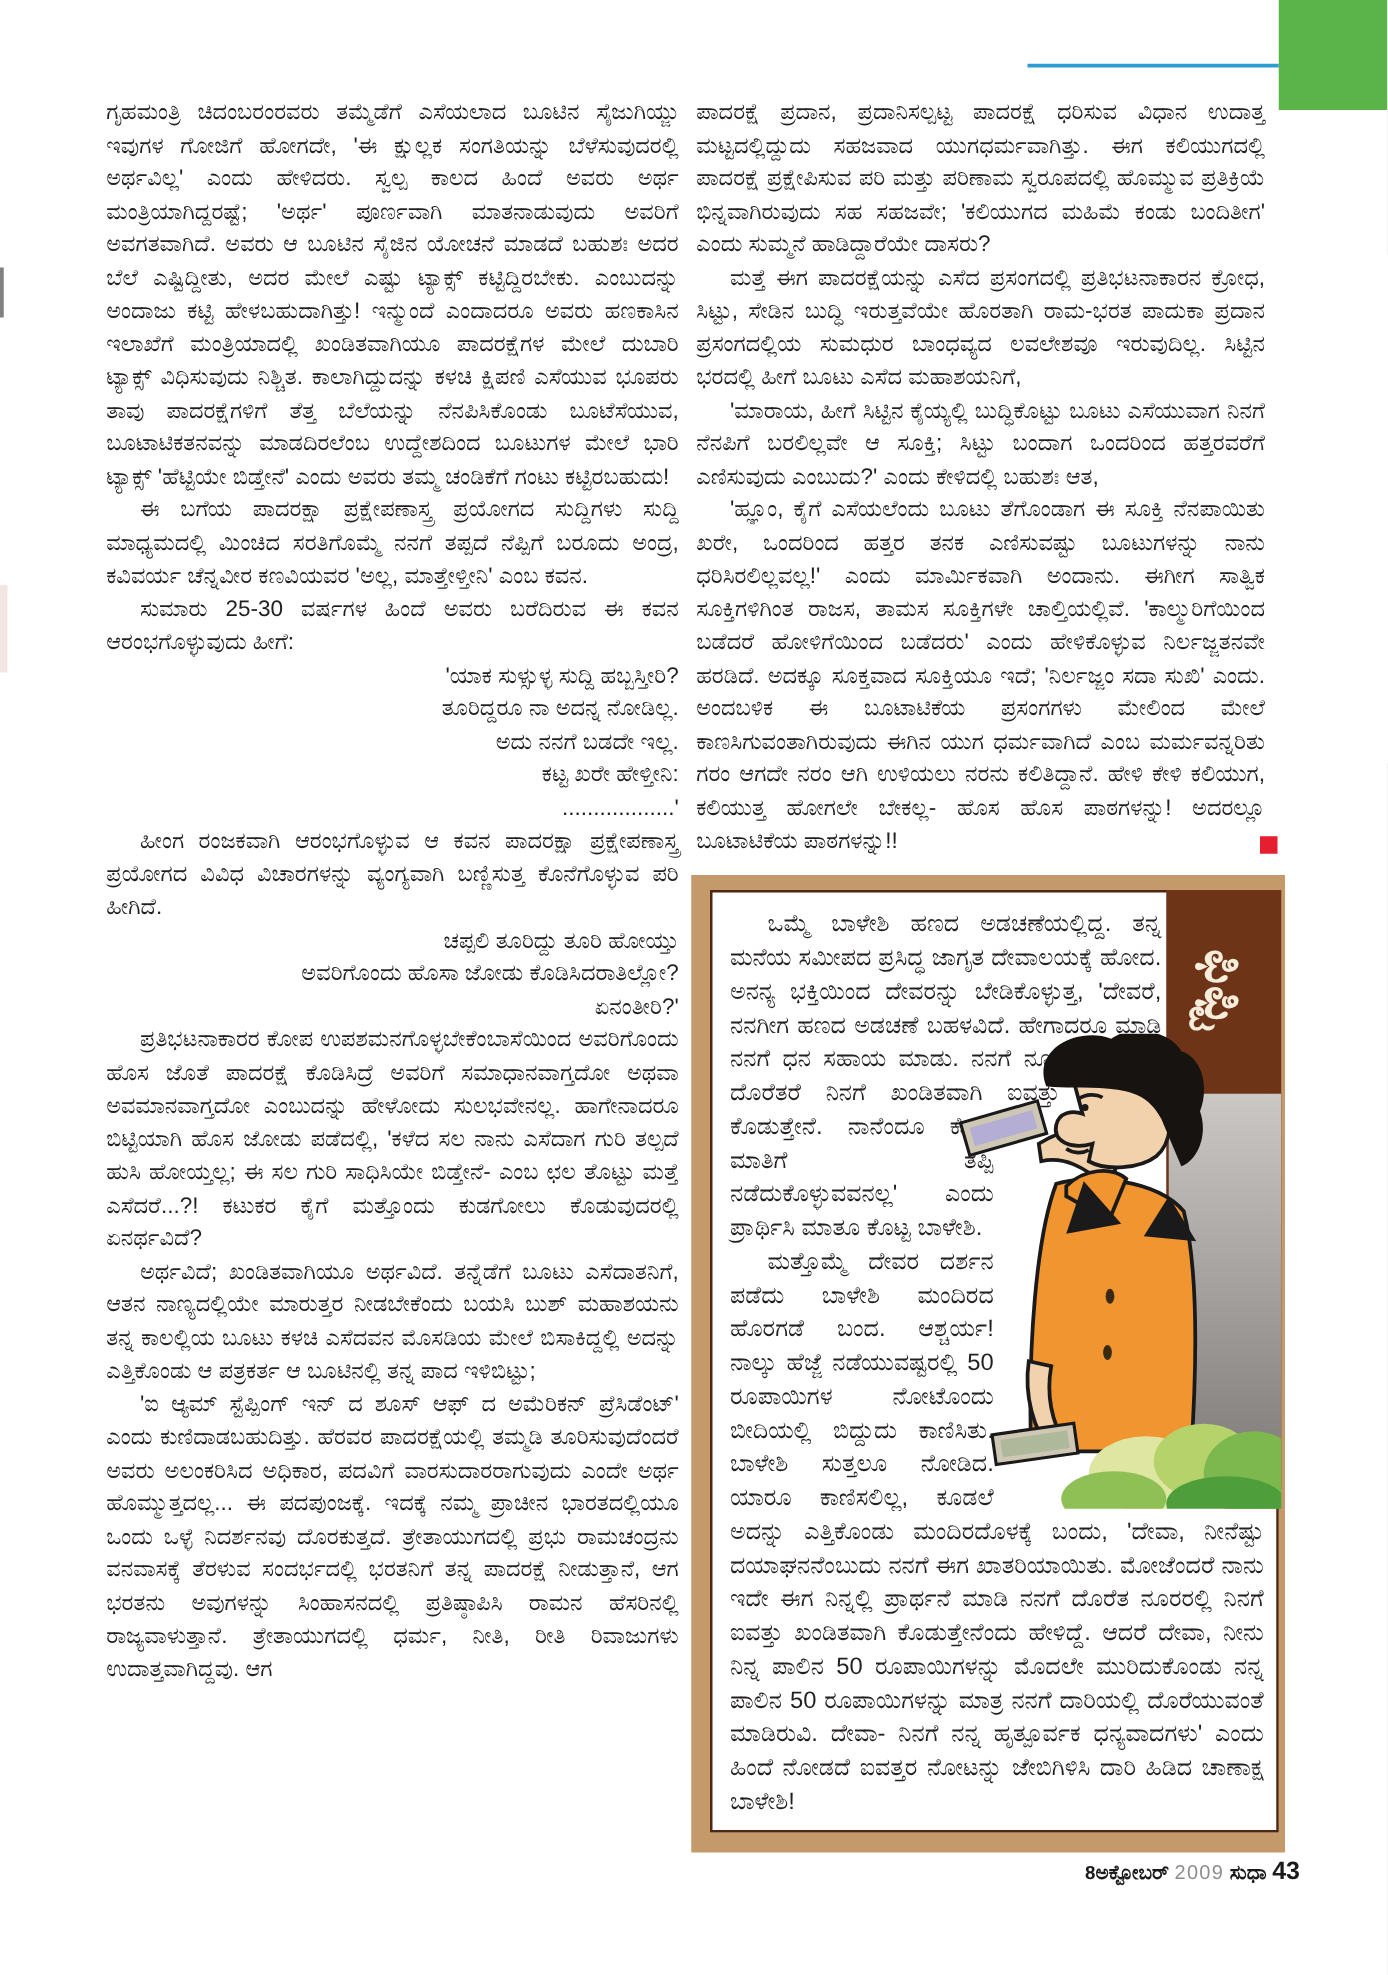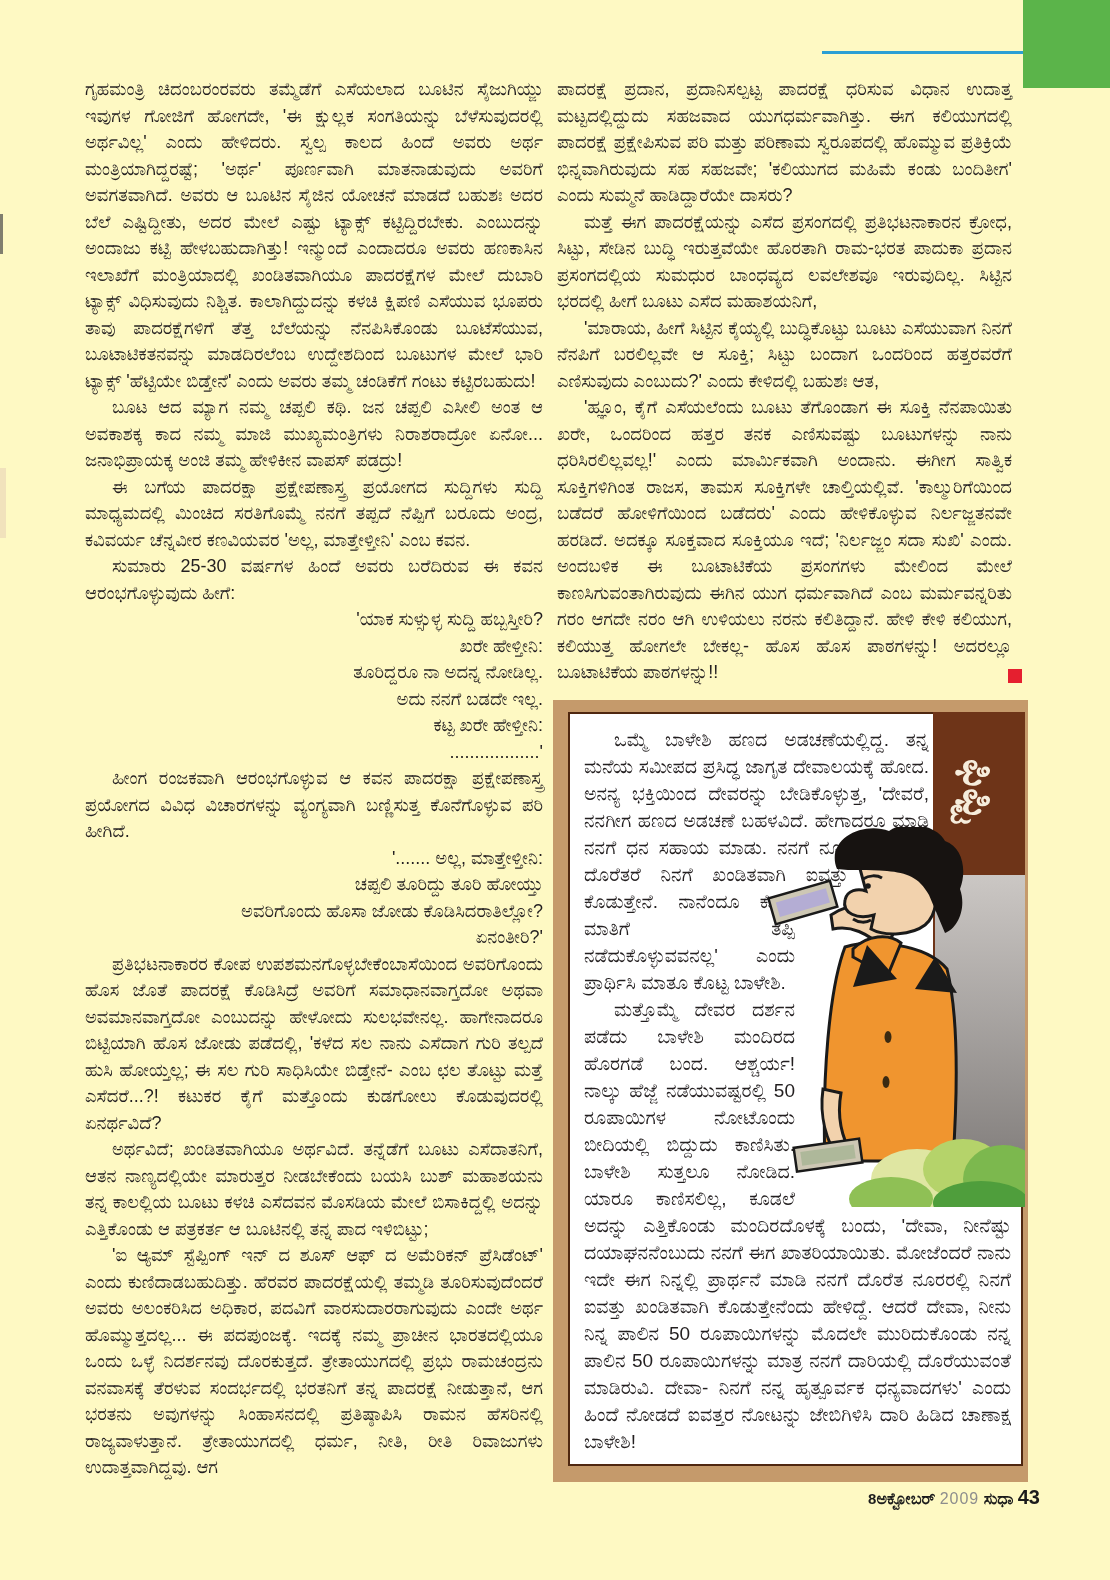--- a/index.html
+++ b/index.html
@@ -1,16 +1,16 @@
 <!DOCTYPE html>
 <html><head>
 <meta charset="utf-8">
 <style>
   html,body{margin:0;padding:0;background:#e9e9e9;}
-  .page{position:relative;width:1110px;height:1580px;background:#fef9c3;overflow:hidden;
+  .page{position:relative;width:1110px;height:1580px;background:#ffffff;overflow:hidden;
         font-family:"Liberation Sans", sans-serif;color:#231f20;margin:0 auto;}
   
   .green-block{position:absolute;left:1023px;top:0;width:87px;height:88px;}
   .blue-rule{position:absolute;left:822px;top:51px;width:201px;height:3px;}
   
   .edge-mark-1{position:absolute;left:0;top:214px;width:3px;height:40px;background:#4a4a4a;opacity:.7;}
   .edge-mark-2{position:absolute;left:0;top:468px;width:6px;height:70px;background:#d9b8b0;opacity:.35;}
   
   .col{position:absolute;top:76px;font-size:18px;line-height:26.5px;}
   .col-left{left:85px;width:458px;}
@@ -52,31 +52,28 @@
 <div class="page">
 
   <div class="green-block" style="background: rgb(91, 180, 74);"></div>
   <div class="blue-rule" style="background: rgb(43, 159, 212);"></div>
 
   <div class="edge-mark-1"></div>
   <div class="edge-mark-2"></div>
 
   <div class="col col-left">
     <p>ಗೃಹಮಂತ್ರಿ ಚಿದಂಬರಂರವರು ತಮ್ಮೆಡೆಗೆ ಎಸೆಯಲಾದ ಬೂಟಿನ ಸೈಜುಗಿಯ್ಜು ಇವುಗಳ ಗೋಜಿಗೆ ಹೋಗದೇ, 'ಈ ಕ್ಷುಲ್ಲಕ ಸಂಗತಿಯನ್ನು ಬೆಳೆಸುವುದರಲ್ಲಿ ಅರ್ಥವಿಲ್ಲ' ಎಂದು ಹೇಳಿದರು. ಸ್ವಲ್ಪ ಕಾಲದ ಹಿಂದೆ ಅವರು ಅರ್ಥ ಮಂತ್ರಿಯಾಗಿದ್ದರಷ್ಟೆ; 'ಅರ್ಥ' ಪೂರ್ಣವಾಗಿ ಮಾತನಾಡುವುದು ಅವರಿಗೆ ಅವಗತವಾಗಿದೆ. ಅವರು ಆ ಬೂಟಿನ ಸೈಜಿನ ಯೋಚನೆ ಮಾಡದೆ ಬಹುಶಃ ಅದರ ಬೆಲೆ ಎಷ್ಟಿದ್ದೀತು, ಅದರ ಮೇಲೆ ಎಷ್ಟು ಟ್ಯಾಕ್ಸ್ ಕಟ್ಟಿದ್ದಿರಬೇಕು. ಎಂಬುದನ್ನು ಅಂದಾಜು ಕಟ್ಟಿ ಹೇಳಬಹುದಾಗಿತ್ತು! ಇನ್ಮುಂದೆ ಎಂದಾದರೂ ಅವರು ಹಣಕಾಸಿನ ಇಲಾಖೆಗೆ ಮಂತ್ರಿಯಾದಲ್ಲಿ ಖಂಡಿತವಾಗಿಯೂ ಪಾದರಕ್ಷೆಗಳ ಮೇಲೆ ದುಬಾರಿ ಟ್ಯಾಕ್ಸ್ ವಿಧಿಸುವುದು ನಿಶ್ಚಿತ. ಕಾಲಾಗಿದ್ದುದನ್ನು ಕಳಚಿ ಕ್ಷಿಪಣಿ ಎಸೆಯುವ ಭೂಪರು ತಾವು ಪಾದರಕ್ಷೆಗಳಿಗೆ ತೆತ್ತ ಬೆಲೆಯನ್ನು ನೆನಪಿಸಿಕೊಂಡು ಬೂಟೆಸೆಯುವ, ಬೂಟಾಟಿಕತನವನ್ನು ಮಾಡದಿರಲೆಂಬ ಉದ್ದೇಶದಿಂದ ಬೂಟುಗಳ ಮೇಲೆ ಭಾರಿ ಟ್ಯಾಕ್ಸ್ 'ಹೆಟ್ಟಿಯೇ ಬಿಡ್ತೇನೆ' ಎಂದು ಅವರು ತಮ್ಮ ಚಂಡಿಕೆಗೆ ಗಂಟು ಕಟ್ಟಿರಬಹುದು!</p>
-    <p class="indent">ಬೂಟ ಆದ ಮ್ಯಾಗ ನಮ್ಮ ಚಪ್ಪಲಿ ಕಥಿ. ಜನ ಚಪ್ಪಲಿ ಎಸೀಲಿ ಅಂತ ಆ ಅವಕಾಶಕ್ಕ ಕಾದ ನಮ್ಮ ಮಾಜಿ ಮುಖ್ಯಮಂತ್ರಿಗಳು ನಿರಾಶರಾದ್ರೋ ಏನೋ... ಜನಾಭಿಪ್ರಾಯಕ್ಕ ಅಂಜಿ ತಮ್ಮ ಹೇಳಿಕೀನ ವಾಪಸ್ ಪಡದ್ರು!</p>
     <p class="indent">ಈ ಬಗೆಯ ಪಾದರಕ್ಷಾ ಪ್ರಕ್ಷೇಪಣಾಸ್ತ್ರ ಪ್ರಯೋಗದ ಸುದ್ದಿಗಳು ಸುದ್ದಿ ಮಾಧ್ಯಮದಲ್ಲಿ ಮಿಂಚಿದ ಸರತಿಗೊಮ್ಮೆ ನನಗೆ ತಪ್ಪದೆ ನೆಪ್ಪಿಗೆ ಬರೂದು ಅಂದ್ರ, ಕವಿವರ್ಯ ಚೆನ್ನವೀರ ಕಣವಿಯವರ 'ಅಲ್ಲ, ಮಾತ್ತೇಳ್ತೀನಿ' ಎಂಬ ಕವನ.</p>
     <p class="indent">ಸುಮಾರು 25-30 ವರ್ಷಗಳ ಹಿಂದೆ ಅವರು ಬರೆದಿರುವ ಈ ಕವನ ಆರಂಭಗೊಳ್ಳುವುದು ಹೀಗೆ:</p>
     <p class="verse">'ಯಾಕ ಸುಳ್ಸುಳ್ಳ ಸುದ್ದಿ ಹಬ್ಬಸ್ತೀರಿ?</p>
-    <p class="verse">ಖರೇ ಹೇಳ್ತೀನಿ:</p>
     <p class="verse">ತೂರಿದ್ದರೂ ನಾ ಅದನ್ನ ನೋಡಿಲ್ಲ.</p>
     <p class="verse">ಅದು ನನಗೆ ಬಡದೇ ಇಲ್ಲ.</p>
     <p class="verse">ಕಟ್ಟ ಖರೇ ಹೇಳ್ತೀನಿ:</p>
     <p class="verse">..................'</p>
     <p class="indent">ಹೀಂಗ ರಂಜಕವಾಗಿ ಆರಂಭಗೊಳ್ಳುವ ಆ ಕವನ ಪಾದರಕ್ಷಾ ಪ್ರಕ್ಷೇಪಣಾಸ್ತ್ರ ಪ್ರಯೋಗದ ವಿವಿಧ ವಿಚಾರಗಳನ್ನು ವ್ಯಂಗ್ಯವಾಗಿ ಬಣ್ಣಿಸುತ್ತ ಕೊನೆಗೊಳ್ಳುವ ಪರಿ ಹೀಗಿದೆ.</p>
-    <p class="verse">'....... ಅಲ್ಲ, ಮಾತ್ತೇಳ್ತೀನಿ:</p>
     <p class="verse">ಚಪ್ಪಲಿ ತೂರಿದ್ದು ತೂರಿ ಹೋಯ್ತು</p>
     <p class="verse">ಅವರಿಗೊಂದು ಹೊಸಾ ಜೋಡು ಕೊಡಿಸಿದರಾತಿಲ್ಲೋ?</p>
     <p class="verse">ಏನಂತೀರಿ?'</p>
     <p class="indent">ಪ್ರತಿಭಟನಾಕಾರರ ಕೋಪ ಉಪಶಮನಗೊಳ್ಳಬೇಕೆಂಬಾಸೆಯಿಂದ ಅವರಿಗೊಂದು ಹೊಸ ಜೊತೆ ಪಾದರಕ್ಷೆ ಕೊಡಿಸಿದ್ರೆ ಅವರಿಗೆ ಸಮಾಧಾನವಾಗ್ತದೋ ಅಥವಾ ಅವಮಾನವಾಗ್ತದೋ ಎಂಬುದನ್ನು ಹೇಳೋದು ಸುಲಭವೇನಲ್ಲ. ಹಾಗೇನಾದರೂ ಬಿಟ್ಟಿಯಾಗಿ ಹೊಸ ಜೋಡು ಪಡೆದಲ್ಲಿ, 'ಕಳೆದ ಸಲ ನಾನು ಎಸೆದಾಗ ಗುರಿ ತಲ್ಪದೆ ಹುಸಿ ಹೋಯ್ತಲ್ಲ; ಈ ಸಲ ಗುರಿ ಸಾಧಿಸಿಯೇ ಬಿಡ್ತೇನೆ- ಎಂಬ ಛಲ ತೊಟ್ಟು ಮತ್ತೆ ಎಸೆದರೆ...?! ಕಟುಕರ ಕೈಗೆ ಮತ್ತೊಂದು ಕುಡಗೋಲು ಕೊಡುವುದರಲ್ಲಿ ಏನರ್ಥವಿದೆ?</p>
     <p class="indent">ಅರ್ಥವಿದೆ; ಖಂಡಿತವಾಗಿಯೂ ಅರ್ಥವಿದೆ. ತನ್ನೆಡೆಗೆ ಬೂಟು ಎಸೆದಾತನಿಗೆ, ಆತನ ನಾಣ್ಯದಲ್ಲಿಯೇ ಮಾರುತ್ತರ ನೀಡಬೇಕೆಂದು ಬಯಸಿ ಬುಶ್ ಮಹಾಶಯನು ತನ್ನ ಕಾಲಲ್ಲಿಯ ಬೂಟು ಕಳಚಿ ಎಸೆದವನ ಮೊಸಡಿಯ ಮೇಲೆ ಬಿಸಾಕಿದ್ದಲ್ಲಿ ಅದನ್ನು ಎತ್ತಿಕೊಂಡು ಆ ಪತ್ರಕರ್ತ ಆ ಬೂಟಿನಲ್ಲಿ ತನ್ನ ಪಾದ ಇಳಿಬಿಟ್ಟು;</p>
     <p class="indent">'ಐ ಆ್ಯಮ್ ಸ್ಟೆಪ್ಪಿಂಗ್ ಇನ್ ದ ಶೂಸ್ ಆಫ್ ದ ಅಮೆರಿಕನ್ ಪ್ರೆಸಿಡೆಂಟ್' ಎಂದು ಕುಣಿದಾಡಬಹುದಿತ್ತು. ಹೆರವರ ಪಾದರಕ್ಷೆಯಲ್ಲಿ ತಮ್ಮಡಿ ತೂರಿಸುವುದೆಂದರೆ ಅವರು ಅಲಂಕರಿಸಿದ ಅಧಿಕಾರ, ಪದವಿಗೆ ವಾರಸುದಾರರಾಗುವುದು ಎಂದೇ ಅರ್ಥ ಹೊಮ್ಮುತ್ತದಲ್ಲ... ಈ ಪದಪುಂಜಕ್ಕೆ. ಇದಕ್ಕೆ ನಮ್ಮ ಪ್ರಾಚೀನ ಭಾರತದಲ್ಲಿಯೂ ಒಂದು ಒಳ್ಳೆ ನಿದರ್ಶನವು ದೊರಕುತ್ತದೆ. ತ್ರೇತಾಯುಗದಲ್ಲಿ ಪ್ರಭು ರಾಮಚಂದ್ರನು ವನವಾಸಕ್ಕೆ ತೆರಳುವ ಸಂದರ್ಭದಲ್ಲಿ ಭರತನಿಗೆ ತನ್ನ ಪಾದರಕ್ಷೆ ನೀಡುತ್ತಾನೆ, ಆಗ ಭರತನು ಅವುಗಳನ್ನು ಸಿಂಹಾಸನದಲ್ಲಿ ಪ್ರತಿಷ್ಠಾಪಿಸಿ ರಾಮನ ಹೆಸರಿನಲ್ಲಿ ರಾಜ್ಯವಾಳುತ್ತಾನೆ. ತ್ರೇತಾಯುಗದಲ್ಲಿ ಧರ್ಮ, ನೀತಿ, ರೀತಿ ರಿವಾಜುಗಳು ಉದಾತ್ತವಾಗಿದ್ದವು. ಆಗ</p>
   </div>
 
   <div class="col col-right">
     <p>ಪಾದರಕ್ಷೆ ಪ್ರದಾನ, ಪ್ರದಾನಿಸಲ್ಪಟ್ಟ ಪಾದರಕ್ಷೆ ಧರಿಸುವ ವಿಧಾನ ಉದಾತ್ತ ಮಟ್ಟದಲ್ಲಿದ್ದುದು ಸಹಜವಾದ ಯುಗಧರ್ಮವಾಗಿತ್ತು. ಈಗ ಕಲಿಯುಗದಲ್ಲಿ ಪಾದರಕ್ಷೆ ಪ್ರಕ್ಷೇಪಿಸುವ ಪರಿ ಮತ್ತು ಪರಿಣಾಮ ಸ್ವರೂಪದಲ್ಲಿ ಹೊಮ್ಮುವ ಪ್ರತಿಕ್ರಿಯೆ ಭಿನ್ನವಾಗಿರುವುದು ಸಹ ಸಹಜವೇ; 'ಕಲಿಯುಗದ ಮಹಿಮೆ ಕಂಡು ಬಂದಿತೀಗ' ಎಂದು ಸುಮ್ಮನೆ ಹಾಡಿದ್ದಾರೆಯೇ ದಾಸರು?</p>

